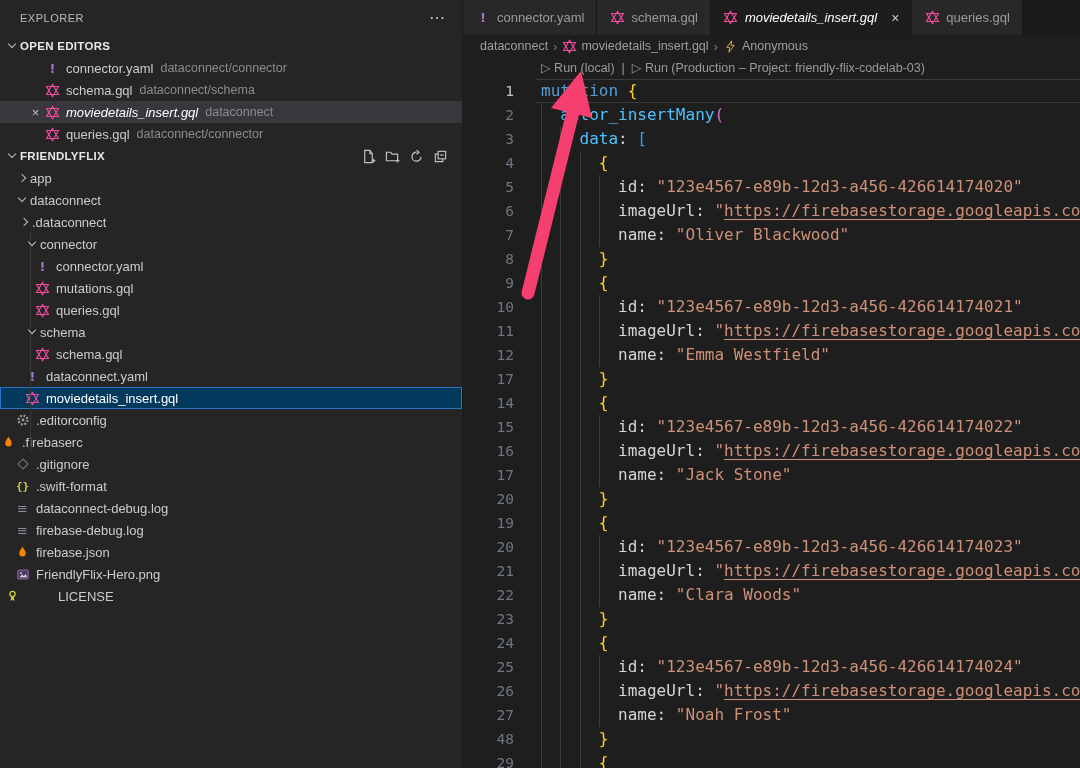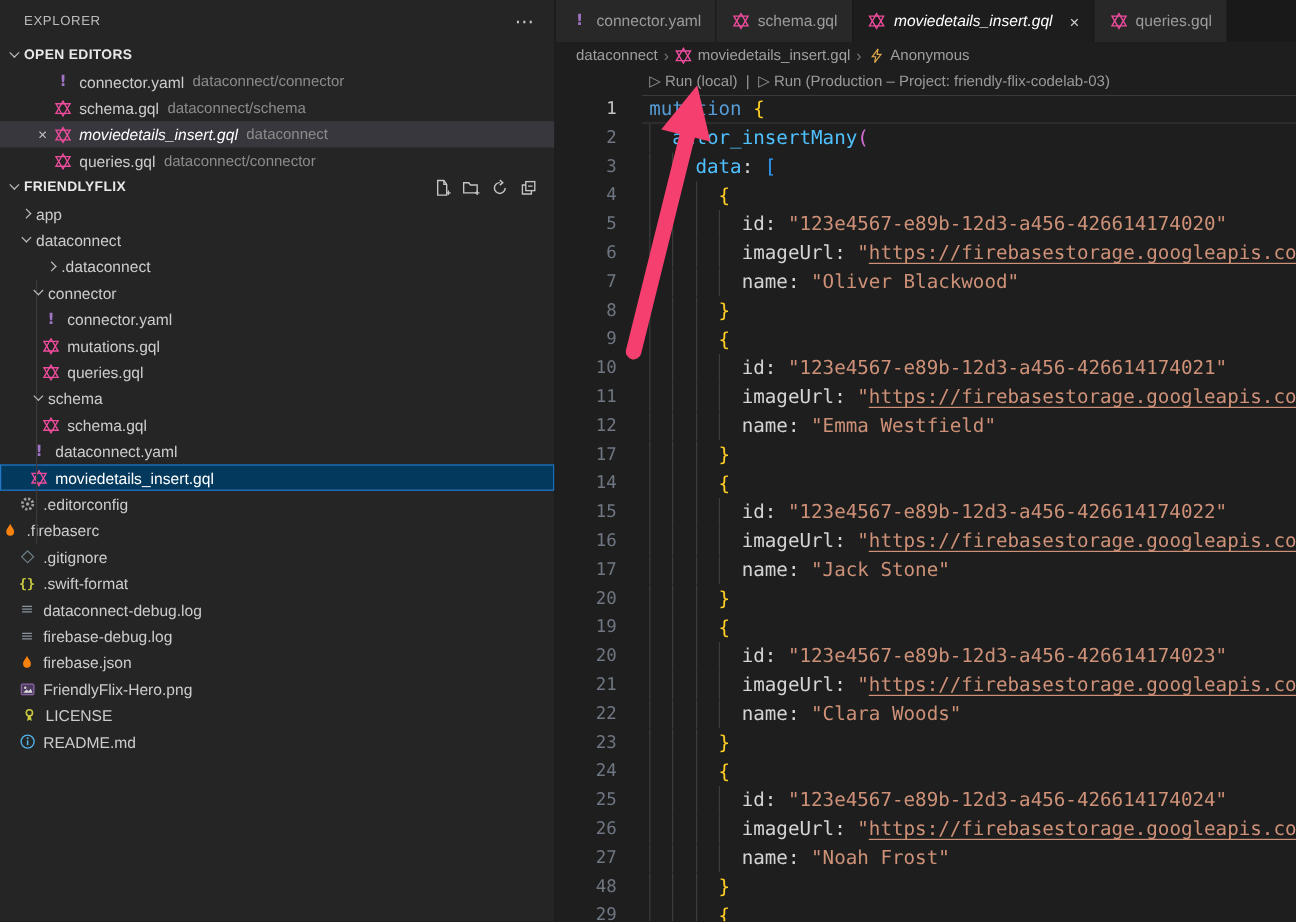--- a/index.html
+++ b/index.html
@@ -154,21 +154,21 @@
     <div id="tree-list" style="position:relative;">
       <div class="tree-guide" style="top:66px;height:220px;"></div>
         <div class="row tree-row" style="padding-left: 14px; text-align: right;">
           <span class="chev"></span>
           <span class="label">app</span>
         </div>
         <div class="row tree-row" style="padding-left: 14px;">
           <span class="chev down"></span>
           <span class="label">dataconnect</span>
         </div>
-        <div class="row tree-row" style="padding-left: 35px;">
+        <div class="row tree-row" style="padding-left: 16px;">
           <span class="chev"></span>
           <span class="label">.dataconnect</span>
         </div>
         <div class="row tree-row" style="padding-left: 24px;">
           <span class="chev down"></span>
           <span class="label">connector</span>
         </div>
         <div class="row tree-row" style="padding-left: 34px;">
           <span class="icon">
             <span class="glyph yaml">!</span>
@@ -273,38 +273,28 @@
         <div class="row tree-row" style="padding-left: 14px;">
           <span class="icon">
             <svg width="14" height="13" viewBox="0 0 16 16">
               <rect x="1.5" y="2.5" width="13" height="11" rx="1" fill="#7e57a5" fill-opacity=".45" stroke="#a074c4"></rect>
               <circle cx="5.6" cy="6.3" r="1.2" fill="#ddd"></circle>
               <path d="M3.5 11.5 7 8l2 2 2.3-2.7 1.7 4.2Z" fill="#ddd"></path>
             </svg>
           </span>
           <span class="label">FriendlyFlix-Hero.png</span>
         </div>
-        <div class="row tree-row" style="padding-left: 16px;">
+        <div class="row tree-row" style="padding-left: 4px; gap: 32px;">
           <span class="icon">
             <svg width="13" height="14" viewBox="0 0 16 16">
               <circle cx="8" cy="5.6" r="3.2" fill="none" stroke="#cbcb41" stroke-width="1.6"></circle>
               <path d="M6.6 8.3 5.6 14 8 12.6 10.4 14 9.4 8.3Z" fill="#cbcb41"></path>
             </svg>
           </span>
           <span class="label">LICENSE</span>
-        </div>
-        <div class="row tree-row" style="padding-left: 14px;">
-          <span class="icon">
-            <svg width="14" height="14" viewBox="0 0 16 16">
-              <circle cx="8" cy="8" r="6.2" fill="none" stroke="#4fb4e8" stroke-width="1.3"></circle>
-              <rect x="7.3" y="6.8" width="1.5" height="4.6" fill="#4fb4e8"></rect>
-              <circle cx="8" cy="4.7" r=".95" fill="#4fb4e8"></circle>
-            </svg>
-          </span>
-          <span class="label">README.md</span>
         </div>
       </div>
   </aside>
 
   <main id="main">
     <div id="tabbar">
         <div class="tab">
           <span class="icon">
             <span class="glyph yaml">!</span>
           </span>

